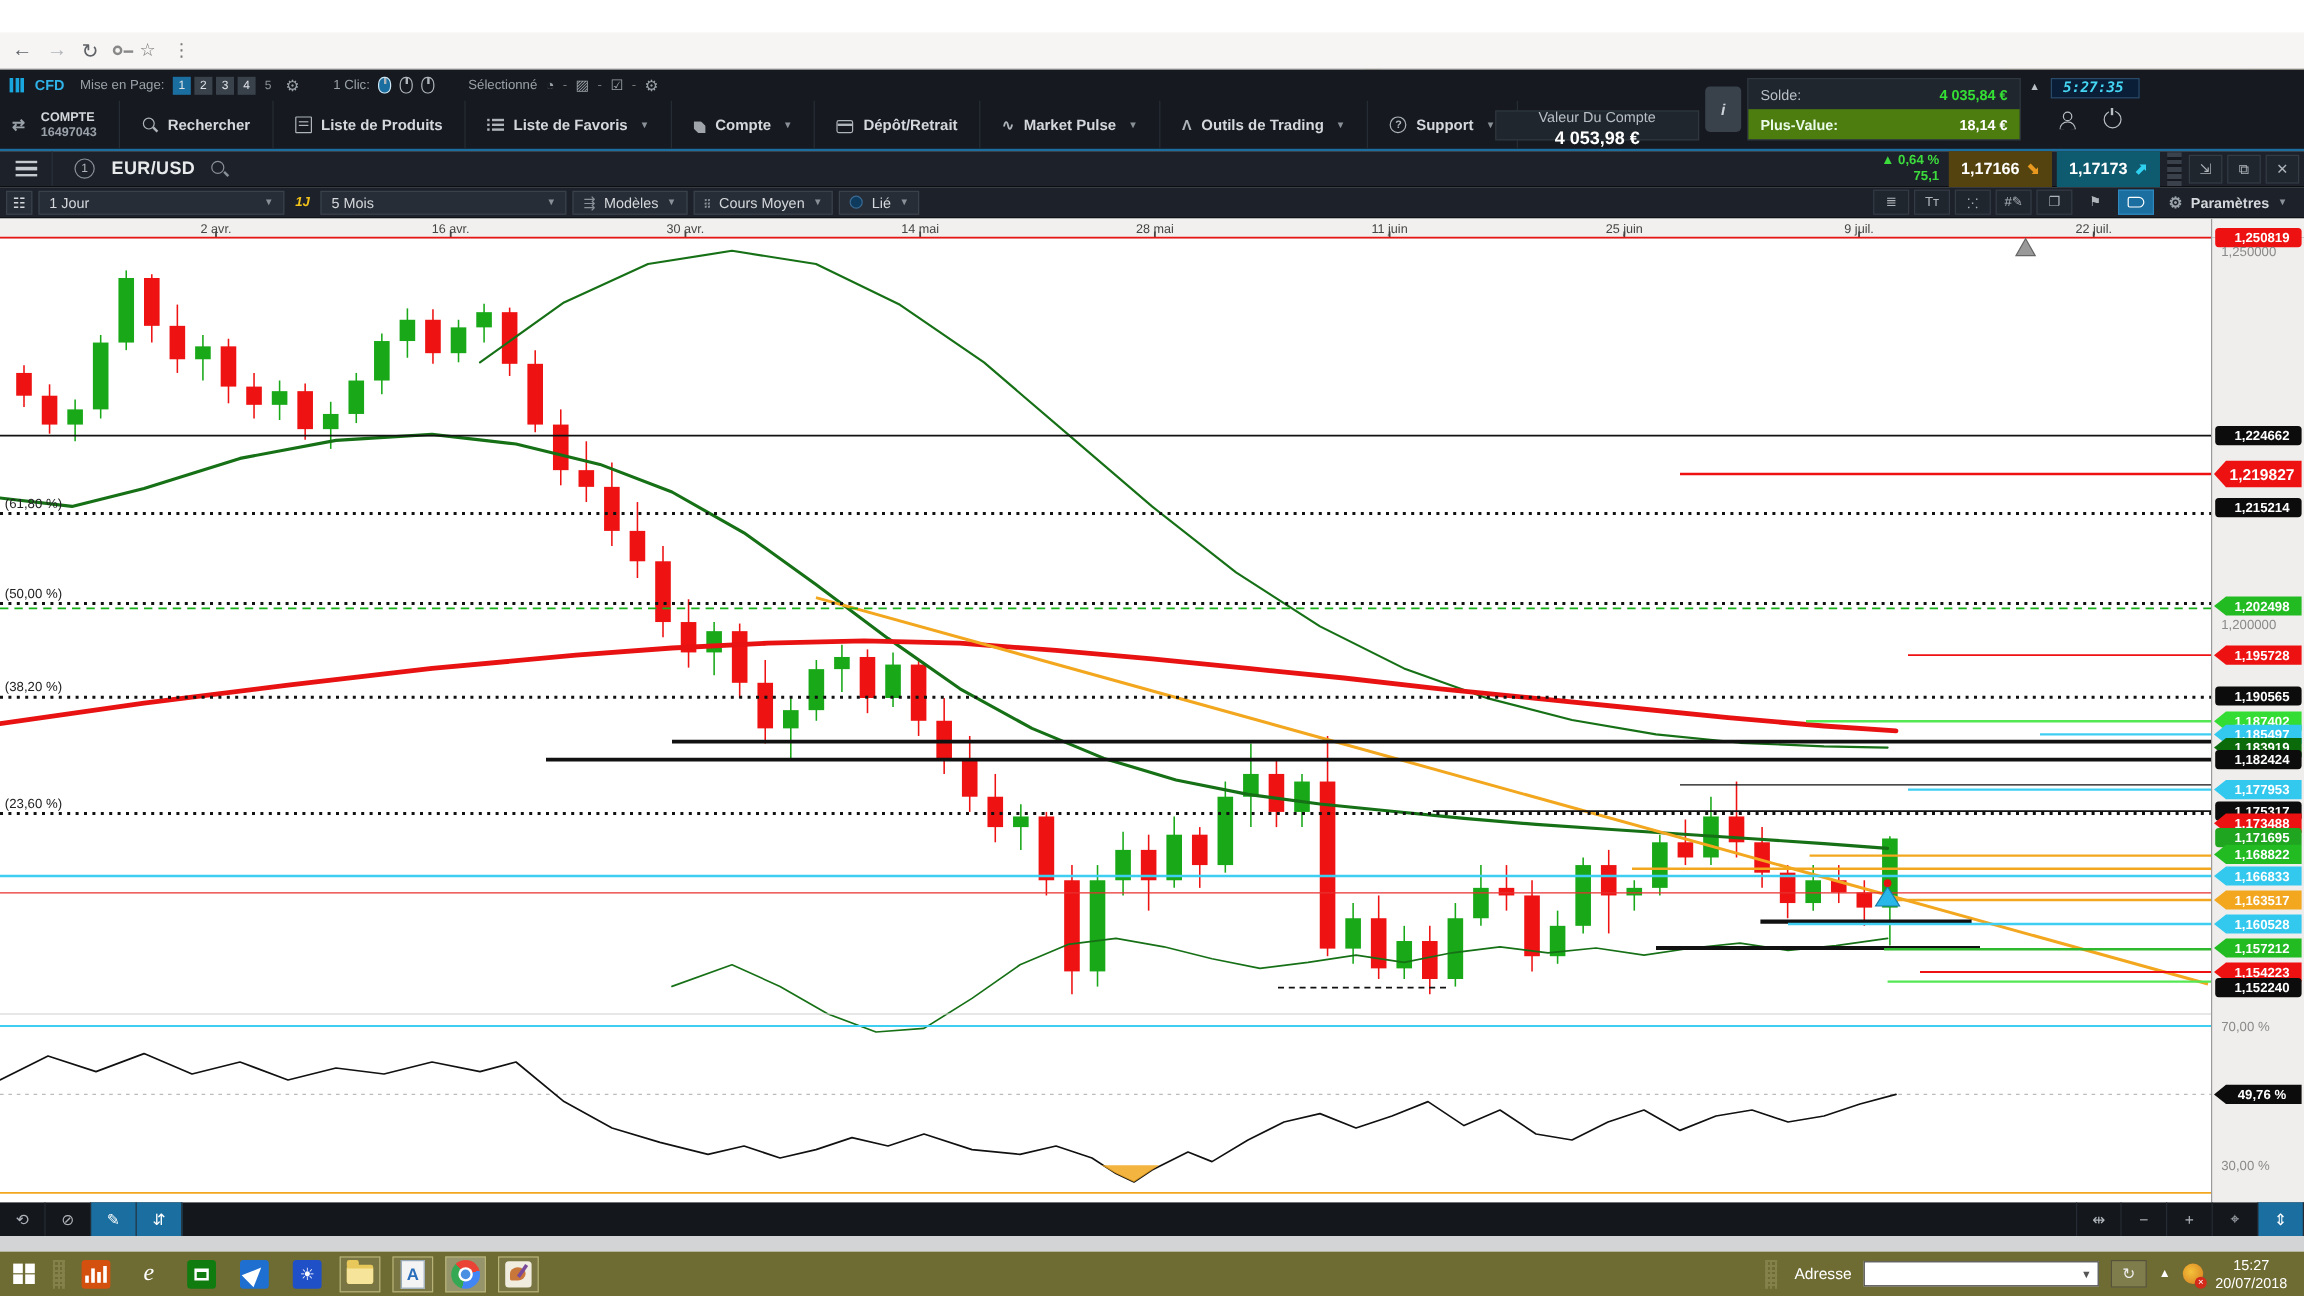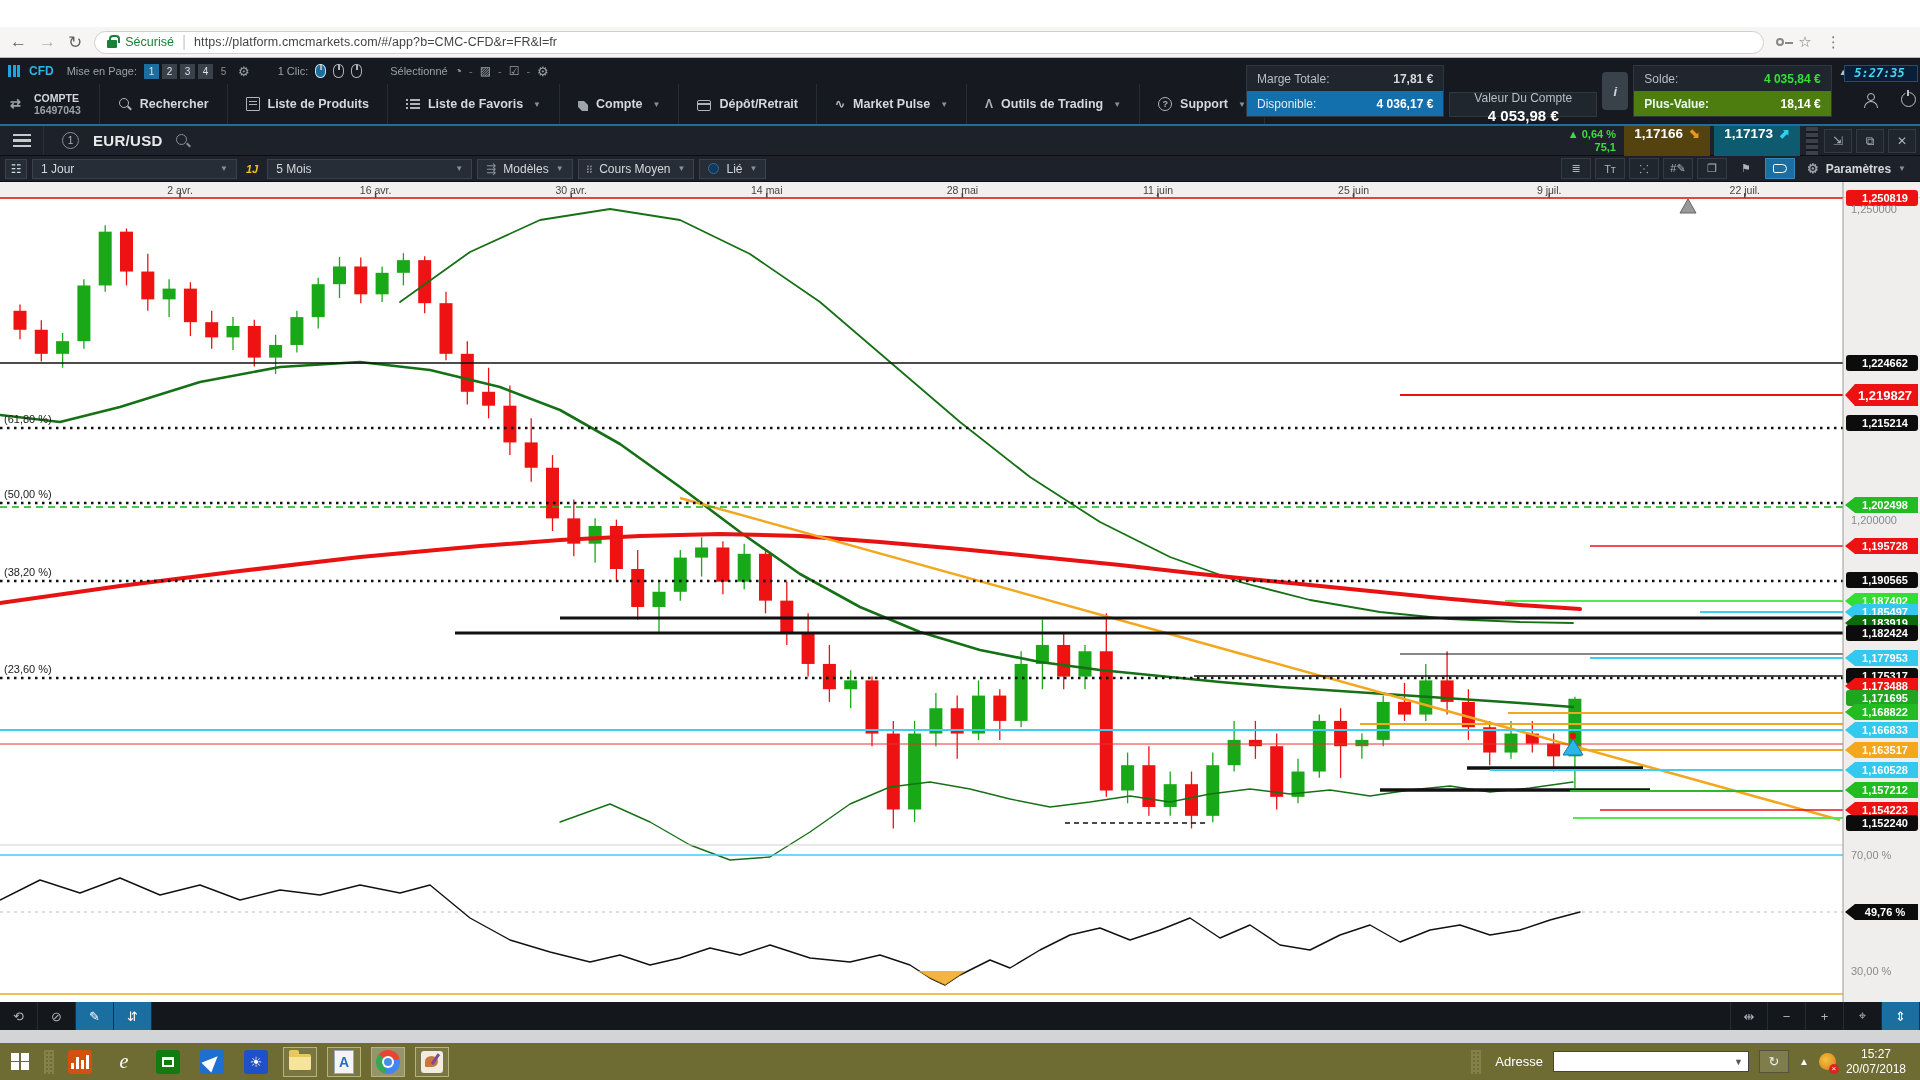--- a/index.html
+++ b/index.html
@@ -124,21 +124,21 @@
     justify-content:center; align-items:center; gap:3px; cursor:pointer; }
   .burger i { width:18px; height:2.5px; background:#c5cad0; }
   .onecircle { width:17px; height:17px; border:1.5px solid #8a9097; border-radius:50%; color:#aeb4ba;
     font-size:10px; text-align:center; line-height:16px; margin:0 14px 0 18px; }
   .symname { font-size:15px; font-weight:bold; letter-spacing:.3px; }
   .symmag { position:relative; width:16px; height:16px; margin-left:12px; cursor:pointer; }
   .symmag:before { content:''; position:absolute; left:1px; top:1px; width:9px; height:9px; border:1.7px solid #8a9097; border-radius:50%; }
   .symmag:after { content:''; position:absolute; left:11px; top:11px; width:5px; height:2px; background:#8a9097; transform:rotate(45deg); }
   .sym-right { margin-left:auto; display:flex; align-items:center; height:100%; }
   .chgblock { text-align:right; font-size:11px; font-weight:bold; color:#3ddc3d; line-height:13px; padding-right:8px; }
-  .pricebox { width:86px; height:30px; display:flex; align-items:flex-start; justify-content:center; gap:6px;
+  .pricebox { width:86px; height:30px; display:flex; align-items:center; justify-content:center; gap:6px;
     font-size:13.5px; font-weight:bold; color:#fff; cursor:pointer; }
   .sellbox { background:#55430f; }
   .buybox { background:#0e5a6e; margin-left:4px; }
   .sellarrow { color:#e8981e; font-size:13px; }
   .buyarrow { color:#2fd0f0; font-size:13px; }
   .gripcol { width:12px; height:28px; margin:0 6px; background:repeating-linear-gradient(#3a414b 0 4px, #161a20 4px 6px); }
   .symbtn { width:28px; height:24px; margin-right:4px; background:#20262e; border:1px solid #343b45;
     color:#aeb4ba; font-size:12px; display:flex; align-items:center; justify-content:center; cursor:pointer; }
 
   
@@ -245,26 +245,20 @@
       <span>–</span>
       <span>□</span>
       <span class="close">×</span>
     </div>
   </div>
 
   <div class="addressbar">
     <span class="navbtn">←</span>
     <span class="navbtn fwd">→</span>
     <span class="navbtn">↻</span>
-    <div class="urlpill">
-      <span class="lock"></span>
-      <span class="secure">Sécurisé</span>
-      <span class="urlsep">|</span>
-      <span class="urltxt">https://platform.cmcmarkets.com/#/app?b=CMC-CFD&amp;r=FR&amp;l=fr</span>
-    </div>
     <div class="addr-icons">
       <span class="keyicon"></span>
       <span>☆</span>
       <span>⋮</span>
     </div>
   </div>
 
   <div class="pheader">
     <div class="prow1">
       <span class="cmclogo">
@@ -336,30 +330,20 @@
           <span>Outils de Trading</span>
           <span class="car">▼</span>
         </div>
         <div class="mitem">
           <span class="gic gic-q"></span>
           <span>Support</span>
           <span class="car">▼</span>
         </div>
       </div>
     <div class="account">
-      <div class="acc-box acc-2col">
-        <div class="acc-r">
-          <span class="lab">Marge Totale:</span>
-          <span>17,81 €</span>
-        </div>
-        <div class="acc-r blue">
-          <span class="lab">Disponible:</span>
-          <span>4 036,17 €</span>
-        </div>
-      </div>
       <div class="acc-box acc-val">
         <span class="lab1">Valeur Du Compte</span>
         <span class="big">4 053,98 €</span>
       </div>
       <div class="infobtn">i</div>
       <div class="acc-box acc-2col">
         <div class="acc-r">
           <span class="lab">Solde:</span>
           <span class="solde-grn">4 035,84 €</span>
         </div>

